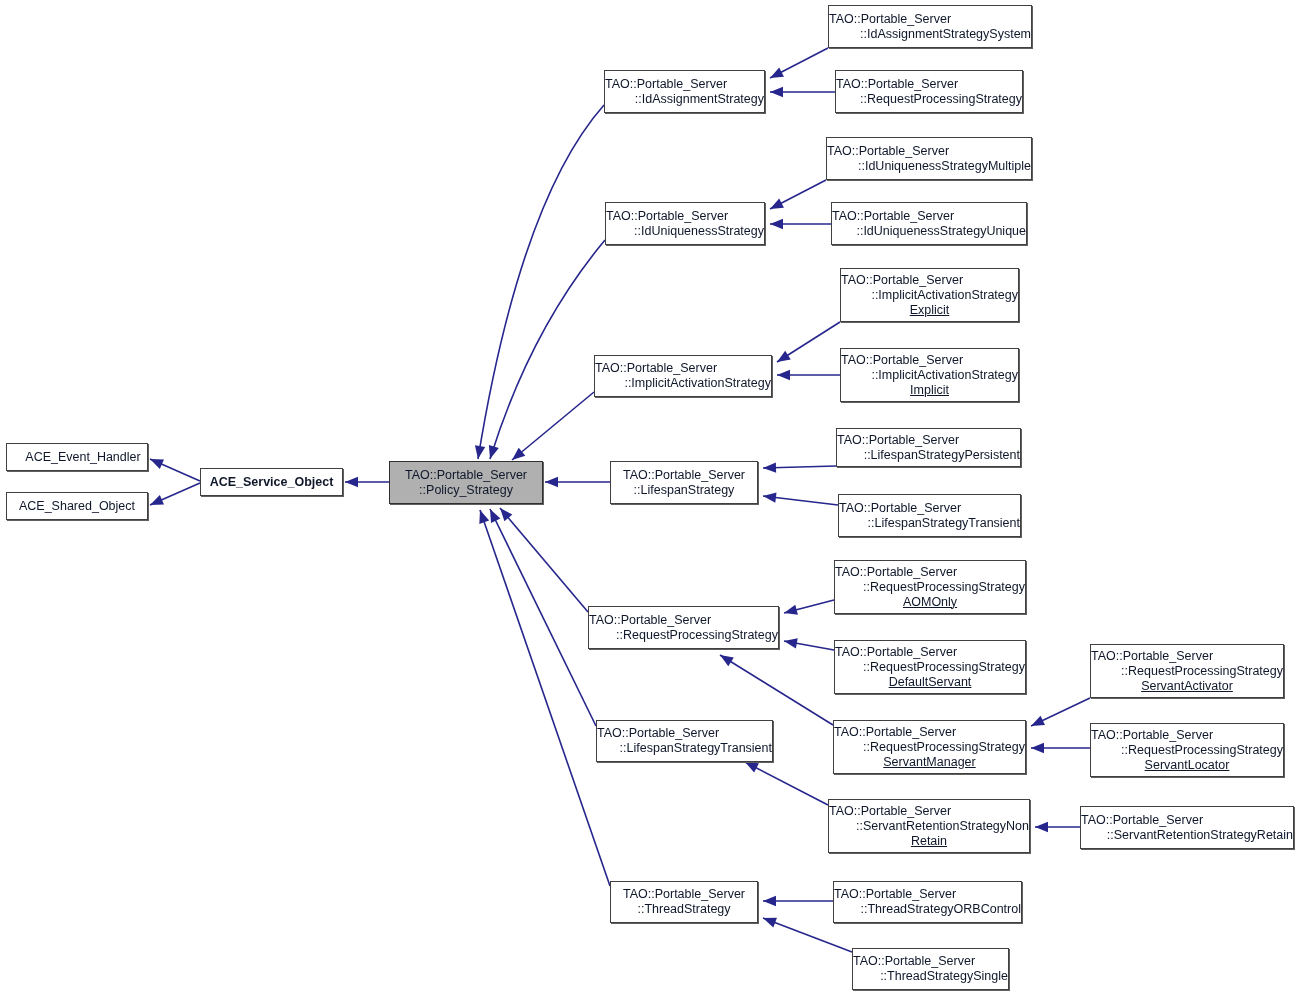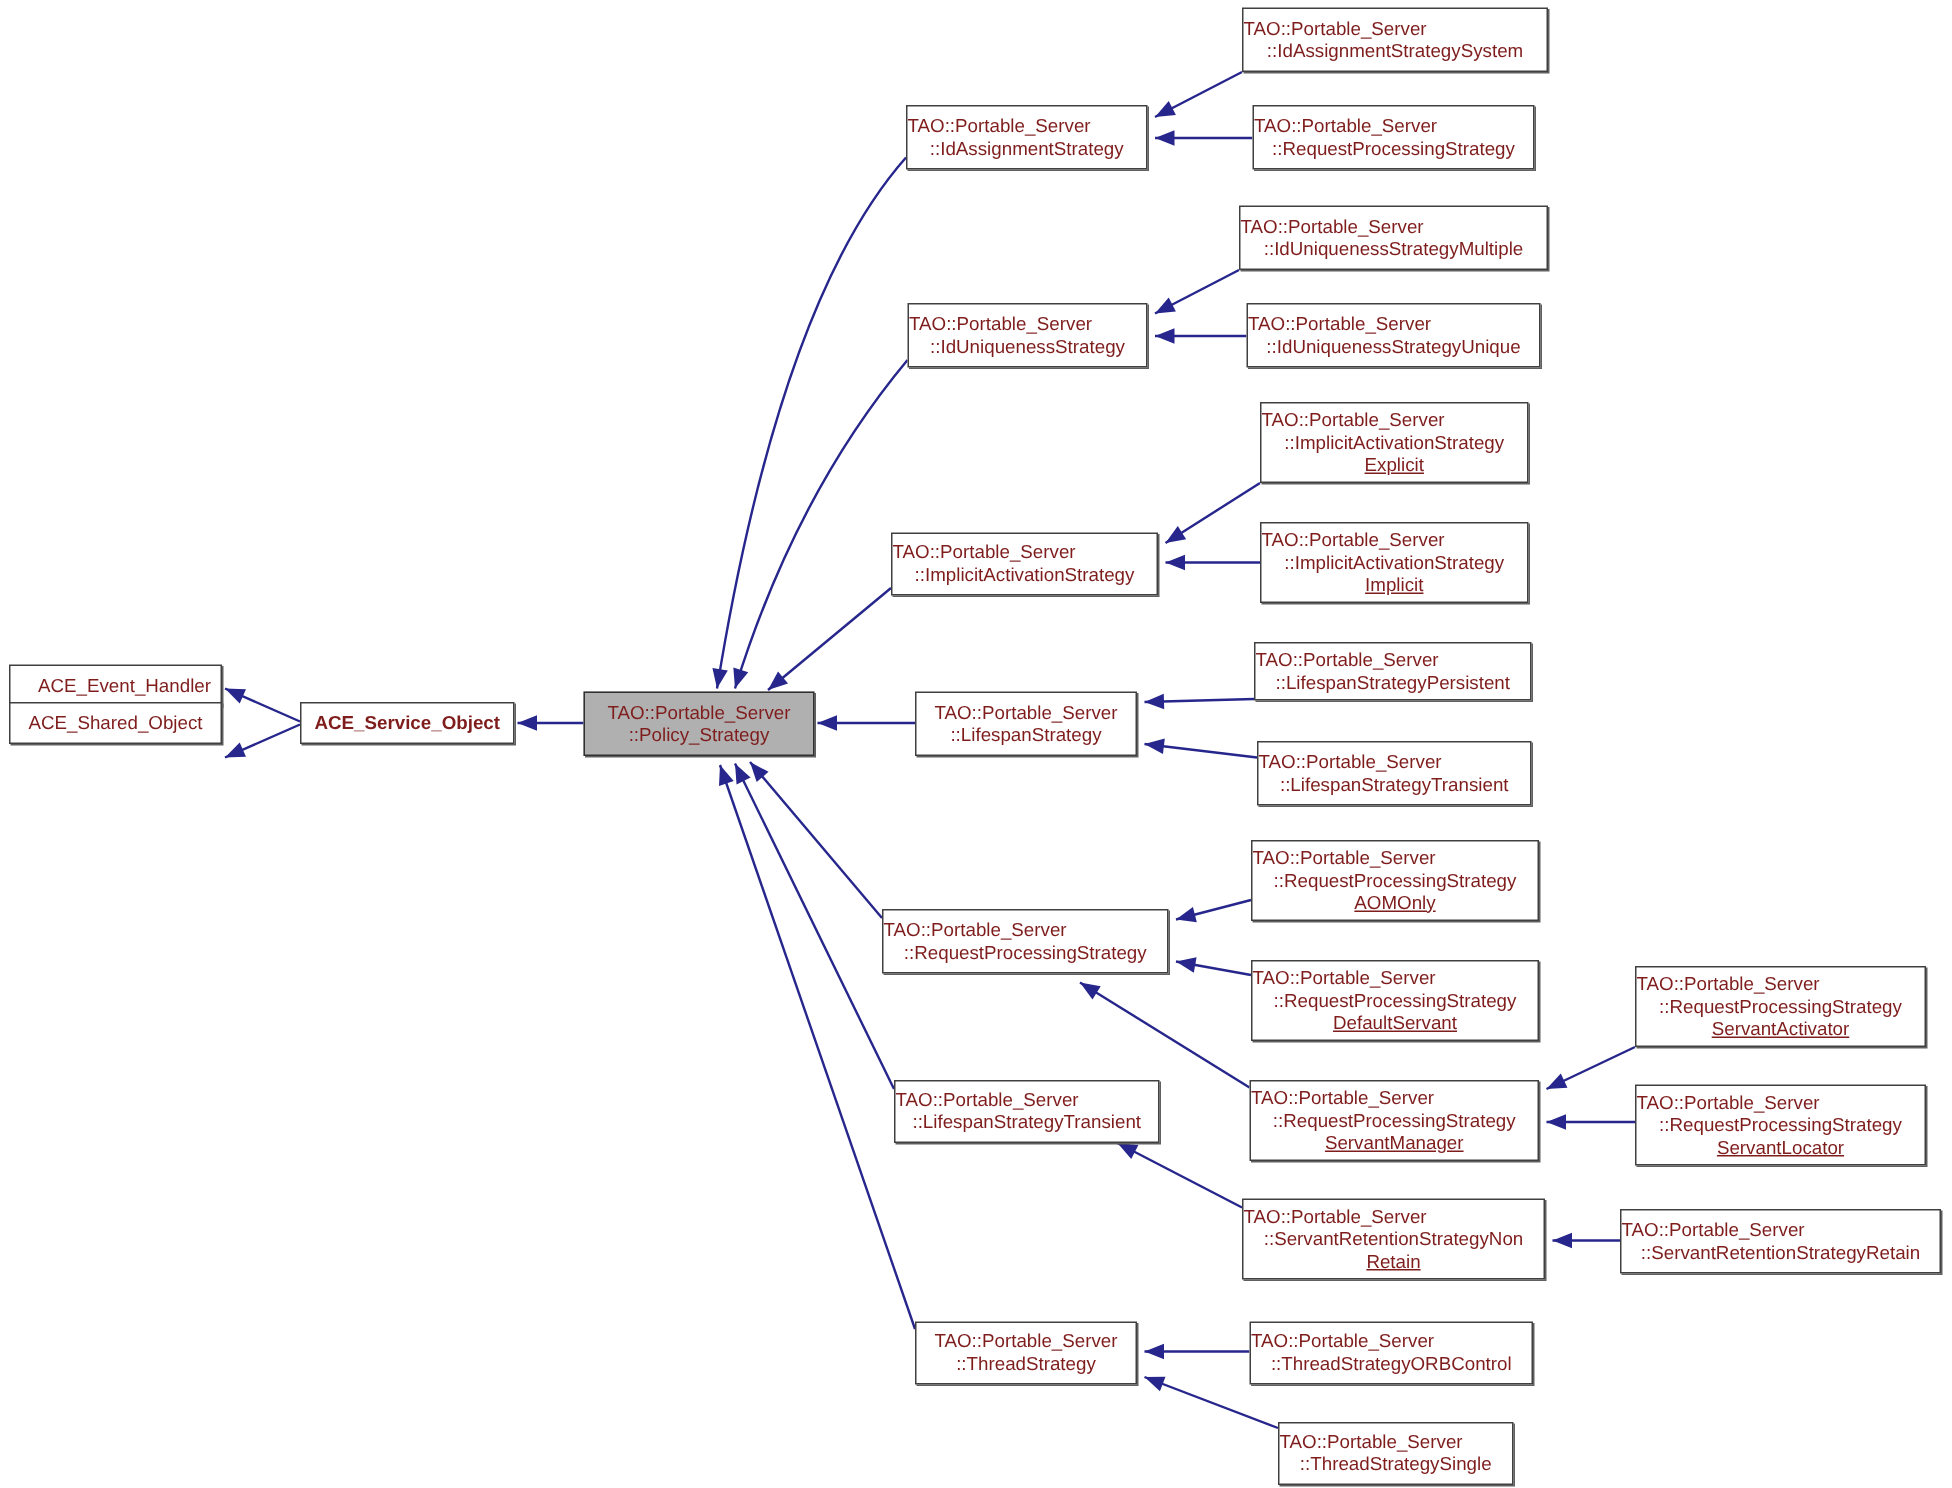--- a/index.html
+++ b/index.html
@@ -22,42 +22,42 @@
     top: 0;
     width: 1301px;
     height: 992px;
     pointer-events: none;
   }
   .node {
     position: absolute;
     box-sizing: border-box;
     border: 1px solid #404040;
     background: #ffffff;
-    color: #7f1d1d;
+    color: #0f172a;
     font-size: 12.5px;
     line-height: 15px;
     text-align: center;
     display: flex;
     flex-direction: column;
     align-items: center;
     justify-content: center;
     z-index: 2;
     box-shadow: 1px 1px 0 0 #606060;
   }
   .node.highlight {
     background: #b0b0b0;
     border: 1px solid #303030;
   }
   .node .ln {
     display: block;
     white-space: nowrap;
     padding: 0 4px;
   }
   .node .ln.l1 { text-align: left; width: 100%; }
-  .node .ln.l2 { text-align: center; width: 100%; }
+  .node .ln.l2 { text-align: right; width: 100%; }
   .node .ln.l3 { text-align: center; width: 100%; text-decoration: underline; }
   .node.centered .ln { text-align: center; }
 </style>
 </head>
 <body>
 
 <div id="diagram">
   <svg id="edges" width="1301" height="992" viewBox="0 0 1301 992">
       <path d="M200,481 L150,459" fill="none" stroke="#26268c" stroke-width="1.6"></path>
       <polygon points="150,459 163.99333621567925,459.47596381685986 159.80485462731266,468.9952401540566" fill="#26268c"></polygon>
@@ -110,21 +110,21 @@
       <path d="M1080,827 L1035,827" fill="none" stroke="#26268c" stroke-width="1.6"></path>
       <polygon points="1035,827 1048,821.8 1048,832.2" fill="#26268c"></polygon>
       <path d="M833,901 L763,901" fill="none" stroke="#26268c" stroke-width="1.6"></path>
       <polygon points="763,901 776,895.8 776,906.2" fill="#26268c"></polygon>
       <path d="M852,952 L763,918" fill="none" stroke="#26268c" stroke-width="1.6"></path>
       <polygon points="763,918 776.9997263071501,917.78168068137 773.2882978904398,927.4968903604059" fill="#26268c"></polygon>
     </svg>
 <div class="node centered" style="left: 6px; top: 443px; width: 142px; height: 28px; padding-left: 12px;">
       <span class="ln l1">ACE_Event_Handler</span>
     </div>
-    <div class="node centered" style="left: 6px; top: 468px; width: 142px; height: 28px;">
+    <div class="node centered" style="left: 6px; top: 492px; width: 142px; height: 28px;">
       <span class="ln l1">ACE_Shared_Object</span>
     </div>
     <div class="node centered" style="left: 200px; top: 468px; width: 143px; height: 28px; font-weight: bold;">
       <span class="ln l1">ACE_Service_Object</span>
     </div>
     <div class="node highlight centered" style="left: 389px; top: 461px; width: 154px; height: 43px;">
       <span class="ln l1">TAO::Portable_Server</span>
       <span class="ln l2">::Policy_Strategy</span>
     </div>
     <div class="node" style="left: 604px; top: 70px; width: 161px; height: 43px;">

